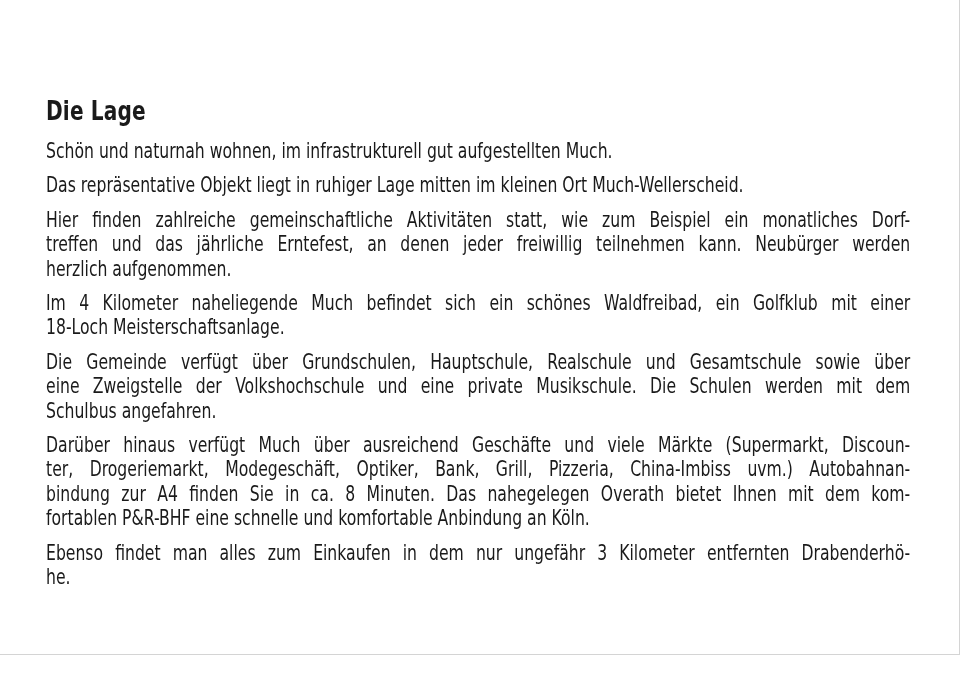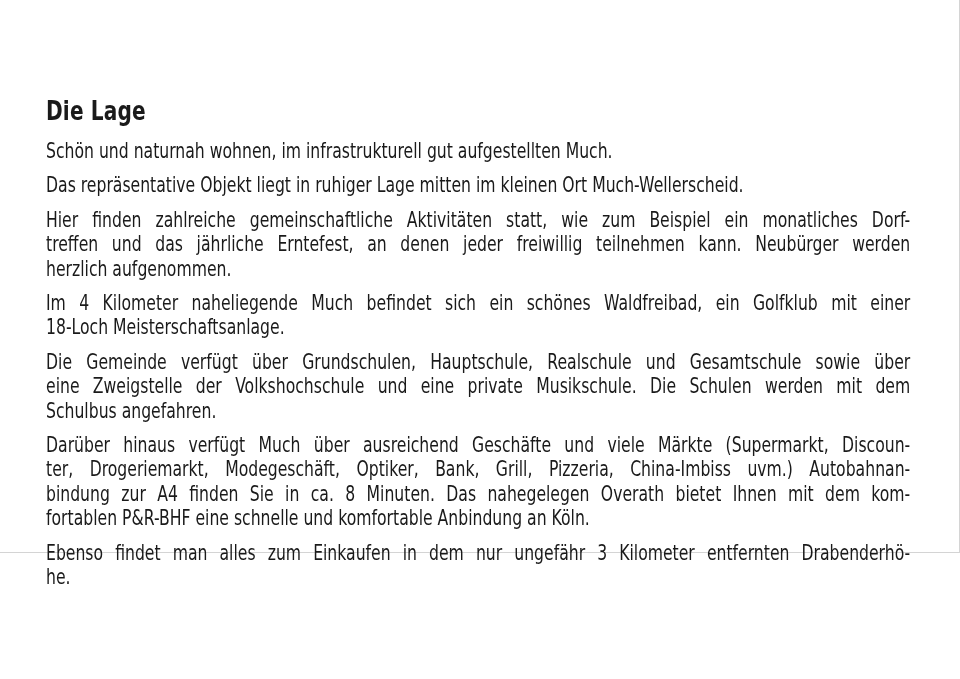--- a/index.html
+++ b/index.html
@@ -11,21 +11,21 @@
     height: 679px;
     overflow: hidden;
     background: #ffffff;
     font-family: "DejaVu Sans", sans-serif;
   }
   .page {
     position: absolute;
     left: 0;
     top: 0;
     width: 960px;
-    height: 553px;
+    height: 655px;
     box-sizing: border-box;
     background: #ffffff;
     border-right: 1px solid #d4d4d4;
     border-bottom: 1px solid #d4d4d4;
   }
   
   .scaled {
     position: absolute;
     left: 46px;
     top: 96px;

